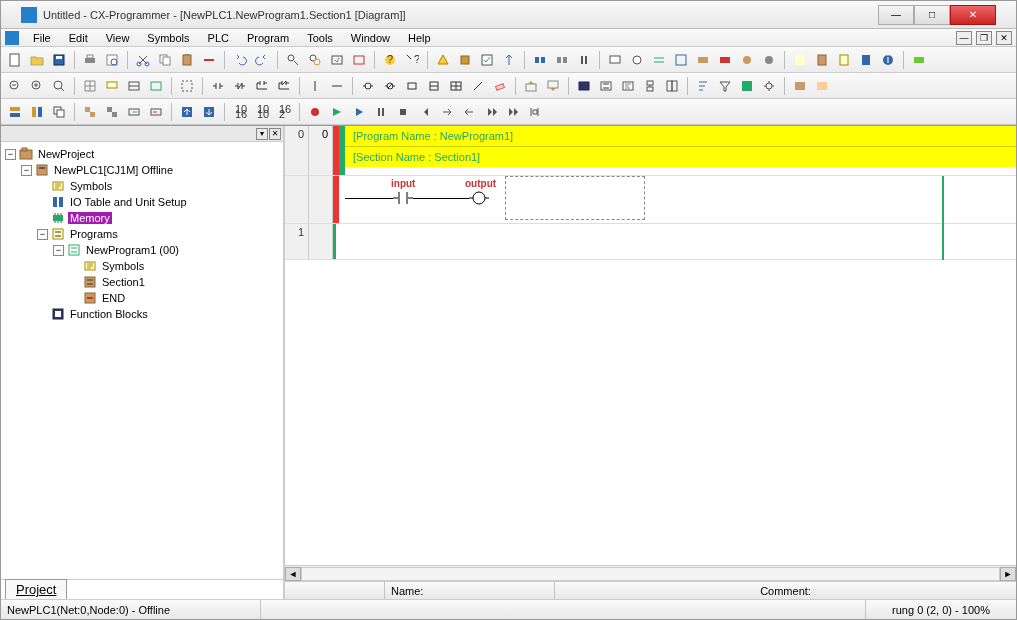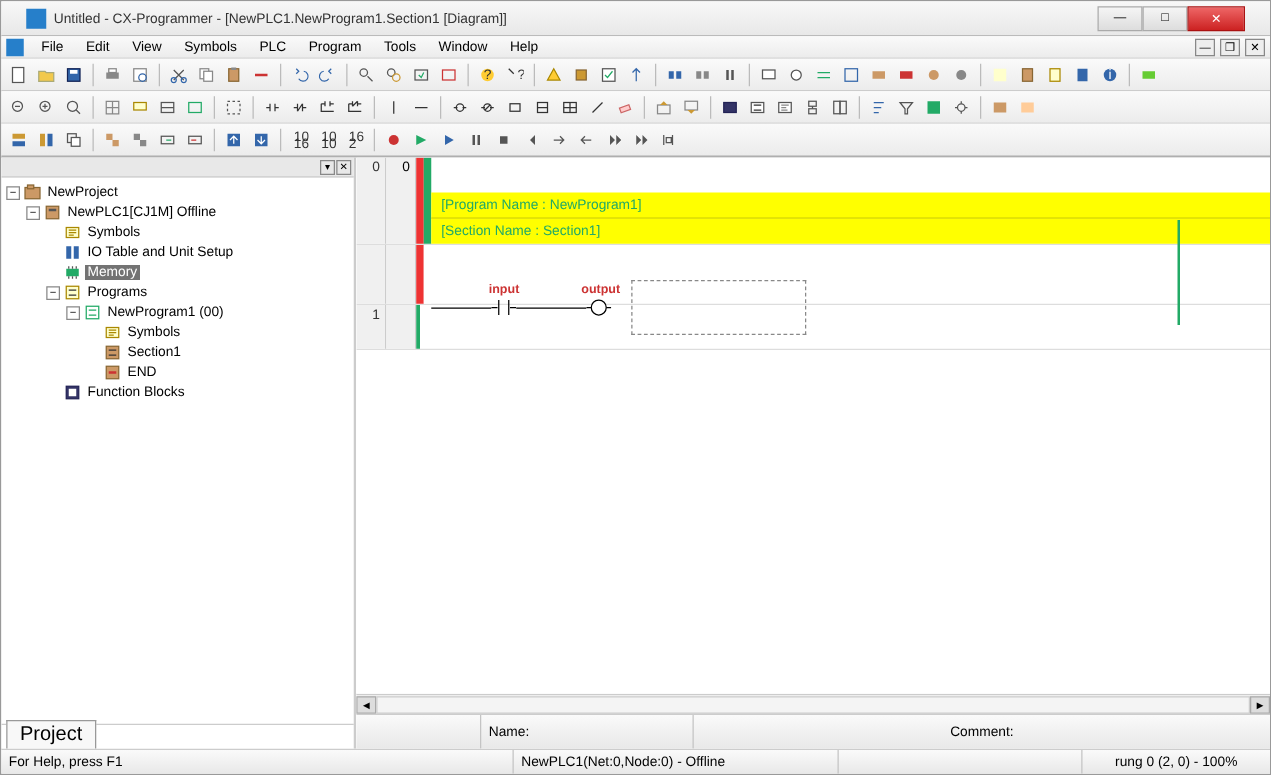--- a/index.html
+++ b/index.html
@@ -18,48 +18,48 @@
 .toolbar { height: 26px; background: linear-gradient(#fafafa,#ececec); border-bottom: 1px solid #ccc; display: flex; align-items: center; padding: 0 4px; gap: 2px; flex-wrap: nowrap; overflow: hidden; }
 .tb-btn { width: 20px; height: 20px; display: flex; align-items: center; justify-content: center; cursor: pointer; border: 1px solid transparent; border-radius: 2px; }
 .tb-btn svg { width: 14px; height: 14px; }
 .tb-sep { width: 1px; height: 18px; background: #bbb; margin: 0 3px; }
 .workspace { flex: 1; display: flex; border-top: 1px solid #999; overflow: hidden; }
 .sidebar { width: 284px; background: #fff; border-right: 2px solid #ccc; display: flex; flex-direction: column; }
 .side-head { height: 16px; background: #e8e8e8; border-bottom: 1px solid #ccc; display: flex; justify-content: flex-end; align-items: center; padding: 0 2px; }
 .side-head span { width: 12px; height: 12px; border: 1px solid #888; font-size: 8px; display: flex; align-items: center; justify-content: center; cursor: pointer; margin-left: 1px; }
 .tree { flex: 1; padding: 4px 2px; overflow: auto; }
 .tree-row { display: flex; align-items: center; height: 16px; white-space: nowrap; cursor: pointer; }
-.tree-row.selected .lbl { background: #737373; color: #fff; text-align: right; }
+.tree-row.selected .lbl { background: #a21caf; color: #fff; text-align: right; }
 .tw { display: inline-block; width: 11px; height: 11px; border: 1px solid #888; text-align: center; line-height: 9px; font-size: 9px; margin-right: 3px; background: #fff; }
 .ti { width: 14px; height: 14px; margin-right: 3px; display: inline-flex; align-items: center; justify-content: center; }
 .lbl { padding: 0 2px; }
 .side-tab { height: 20px; border-top: 1px solid #ccc; display: flex; align-items: flex-end; padding: 0 4px; }
-.side-tab span { border: 1px solid #999; border-bottom: none; padding: 2px 10px; background: #f8f8f8; font-size: 16px; }
+.side-tab span { border: 1px solid #999; border-bottom: none; padding: 2px 10px; background: #f8f8f8; font-size: 13px; text-decoration: underline; }
 .editor { flex: 1; display: flex; flex-direction: column; background: #fff; overflow: hidden; }
 .rung-area { flex: 1; overflow: auto; background: #fff; position: relative; }
 .rung { display: flex; border-bottom: 1px solid #ddd; }
 .rung-num { width: 24px; background: #f0f0f0; border-right: 1px solid #ccc; text-align: right; padding: 2px 4px; font-size: 11px; color: #333; }
 .rung-bar { width: 6px; }
 .rung-bar.red { background: #e33; }
 .rung-bar.green { background: #2a6; }
-.rung-body { flex: 1; margin-top: 28px; }
+.rung-body { flex: 1; }
 .hdr-block { background: #ffff00; padding: 4px 8px; color: #2a6; font-size: 11px; border-bottom: 1px solid #cc0; }
 .ladder-row { height: 40px; position: relative; padding: 4px 8px; font-weight: bold; }
 .contact-lbl { position: absolute; font-size: 10px; color: #c33; }
 .contact { position: absolute; }
 .wire { position: absolute; height: 1px; background: #000; }
 .sel-box { position: absolute; border: 1px dashed #888; }
 .right-bar { position: absolute; right: 72px; top: 0; width: 2px; bottom: 0; background: #2a6; }
 .hscroll { height: 16px; background: #eee; border-top: 1px solid #ccc; display: flex; align-items: center; }
 .hscroll .arrow { width: 16px; height: 14px; border: 1px solid #aaa; background: #ddd; font-size: 9px; display: flex; align-items: center; justify-content: center; }
 .hscroll .track { flex: 1; height: 14px; background: #f4f4f4; border: 1px solid #ccc; }
 .statusbar { height: 20px; background: linear-gradient(#fafafa,#e8e8e8); border-top: 1px solid #ccc; display: flex; align-items: center; }
 .sb-cell { border-right: 1px solid #c4c4c4; padding: 0 6px; height: 100%; display: flex; align-items: center; }
 .sb-cell:last-child { border-right: none; justify-content: center; }
-.statusbar.info { height: 28px; font-size: 11px; }
+.statusbar.info { height: 18px; font-size: 11px; }
 </style>
 </head>
 <body>
 
 <div class="titlebar">
   <span class="app-icon"></span>
   <span class="title">Untitled - CX-Programmer - [NewPLC1.NewProgram1.Section1 [Diagram]]</span>
   <div class="win-btns">
     <div class="win-btn">—</div>
     <div class="win-btn">□</div>
@@ -824,17 +824,16 @@
           <span>Name:</span>
         </div>
       <div class="sb-cell" style="flex:1">
           <span>Comment:</span>
         </div>
     </div>
   </div>
 </div>
 
 <div class="statusbar">
-  <div class="sb-cell" style="width:410px">For Help, press F1</div>
   <div class="sb-cell" style="width:260px">NewPLC1(Net:0,Node:0) - Offline</div>
   <div class="sb-cell" style="flex:1"></div>
   <div class="sb-cell" style="width:150px">rung 0 (2, 0)  - 100%</div>
 </div>
 
 </body></html>

